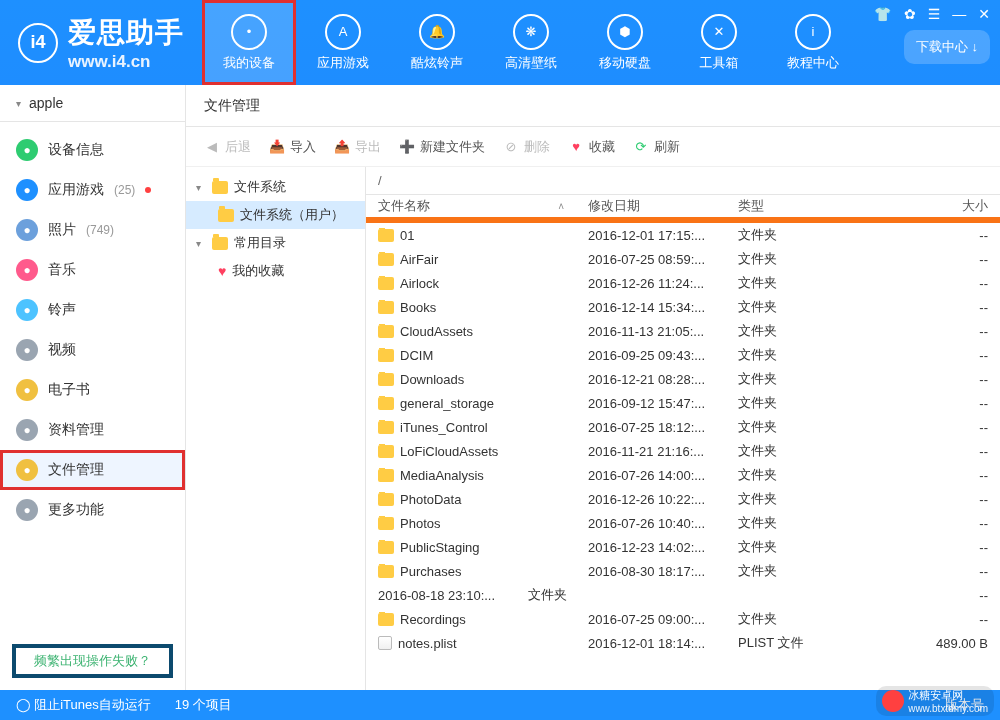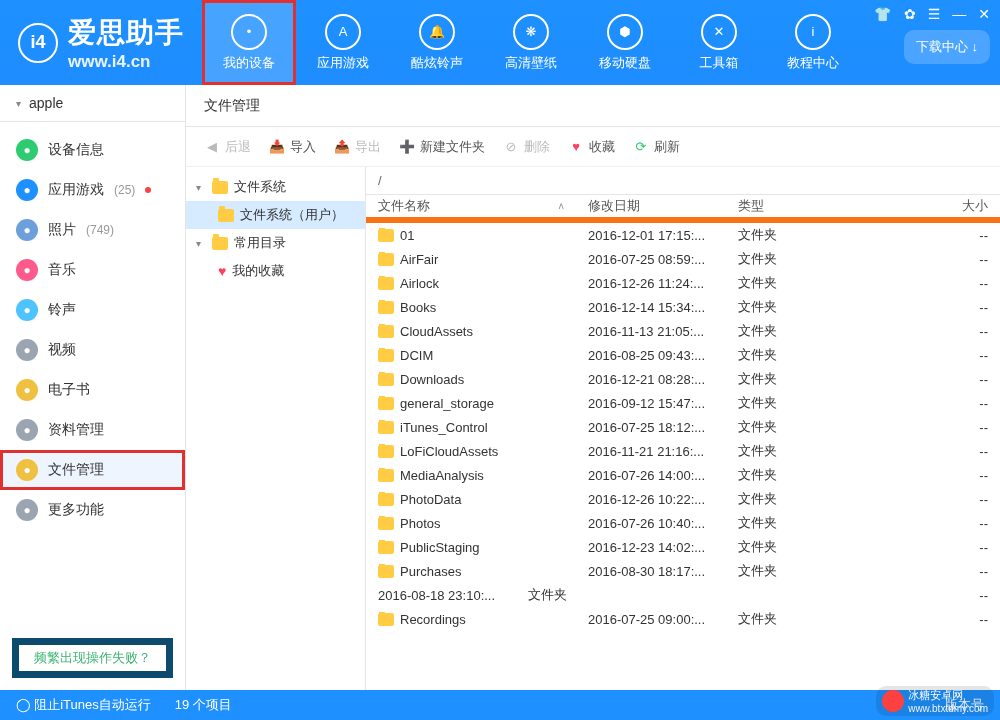--- a/index.html
+++ b/index.html
@@ -26,21 +26,21 @@
 .sidebar { width: 186px; border-right: 1px solid #e5e5e5; display: flex; flex-direction: column; }
 .device-select { padding: 10px 16px; border-bottom: 1px solid #e5e5e5; font-size: 14px; display: flex; align-items: center; gap: 8px; cursor: pointer; }
 .side-list { flex: 1; padding: 8px 0; }
 .side-item { display: flex; align-items: center; gap: 10px; padding: 9px 16px; cursor: pointer; font-size: 14px; }
 .side-item.active { background: #eef5ff; }
 .side-item.highlight { outline: 3px solid #e03030; outline-offset: -3px; }
 .side-icon { width: 22px; height: 22px; border-radius: 50%; display: flex; align-items: center; justify-content: center; color: #fff; font-size: 12px; }
 .side-item .count { color: #999; font-size: 12px; }
 .red-dot { width: 6px; height: 6px; background: #ff4040; border-radius: 50%; }
 .sidebar-footer { padding: 12px; }
-.help-link { display: block; text-align: center; padding: 4px; border: 7px solid #0c4a6e; color: #3cb371; font-size: 13px; cursor: pointer; }
+.help-link { display: block; text-align: center; padding: 4px; border: 4px solid #0c4a6e; color: #3cb371; font-size: 13px; cursor: pointer; }
 
 
 .content { flex: 1; display: flex; flex-direction: column; }
 .tabbar { height: 42px; border-bottom: 1px solid #e5e5e5; display: flex; align-items: center; padding: 0 18px; font-size: 14px; }
 .toolbar { height: 40px; display: flex; align-items: center; gap: 18px; padding: 0 18px; color: #555; font-size: 13px; border-bottom: 1px solid #f0f0f0; }
 .toolbar .tb { display: flex; align-items: center; gap: 5px; cursor: pointer; }
 .toolbar .tb.disabled { color: #bbb; }
 .toolbar .ico { width: 16px; height: 16px; display: inline-flex; align-items: center; justify-content: center; }
 
 .explorer { flex: 1; display: flex; overflow: hidden; }
@@ -299,21 +299,21 @@
               </div>
               <div class="col col-date">2016-11-13 21:05:...</div>
               <div class="col col-type">文件夹</div>
               <div class="col col-size">--</div>
             </div>
             <div class="filerow">
               <div class="col col-name">
                 <span class="folder-ic"></span>
                 <span>DCIM</span>
               </div>
-              <div class="col col-date">2016-08-25 09:43:...</div>
+              <div class="col col-date">2016-09-25 09:43:...</div>
               <div class="col col-type">文件夹</div>
               <div class="col col-size">--</div>
             </div>
             <div class="filerow">
               <div class="col col-name">
                 <span class="folder-ic"></span>
                 <span>Downloads</span>
               </div>
               <div class="col col-date">2016-12-21 08:28:...</div>
               <div class="col col-type">文件夹</div>
@@ -397,20 +397,29 @@
               <div class="col col-size">--</div>
             </div>
             <div class="filerow">
               <div class="col col-name">
                 <span class="folder-ic"></span>
                 <span>Recordings</span>
               </div>
               <div class="col col-date">2016-07-25 09:00:...</div>
               <div class="col col-type">文件夹</div>
               <div class="col col-size">--</div>
+            </div>
+            <div class="filerow">
+              <div class="col col-name">
+                <span class="file-ic"></span>
+                <span>notes.plist</span>
+              </div>
+              <div class="col col-date">2016-12-01 18:14:...</div>
+              <div class="col col-type">PLIST 文件</div>
+              <div class="col col-size">489.00 B</div>
             </div>
           </div>
       </div>
     </div>
   </div>
 </div>
 
 <div class="statusbar">
   <span>◯ <span>阻止iTunes自动运行</span></span>
   <span>19 个项目</span>

